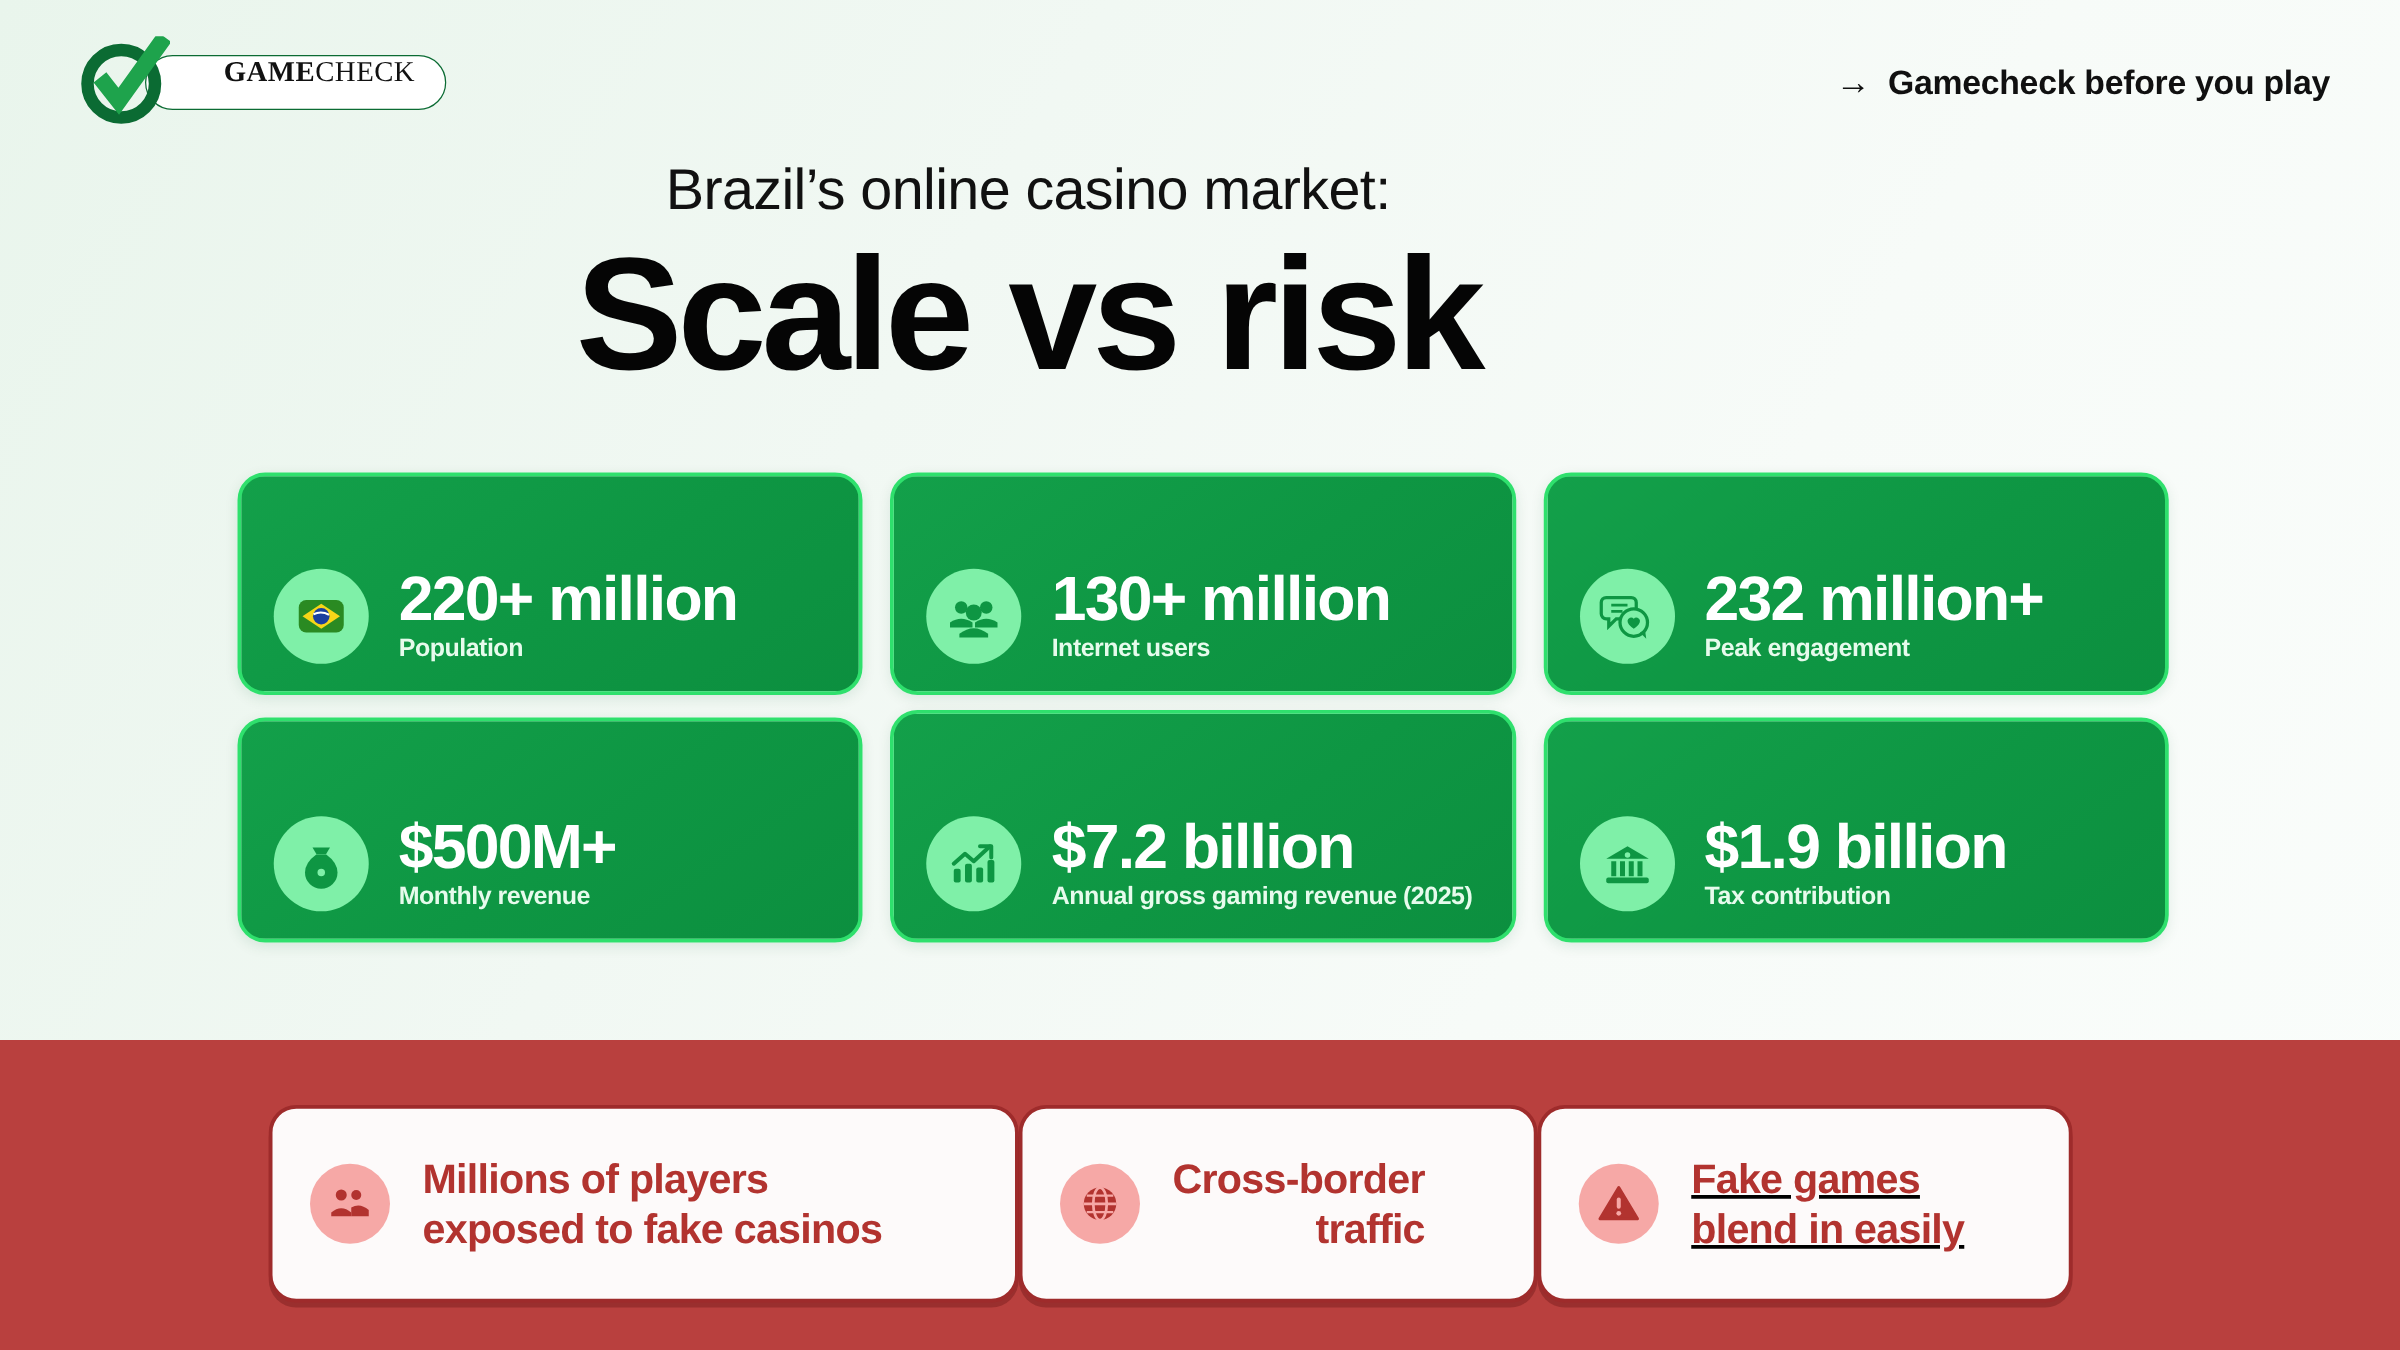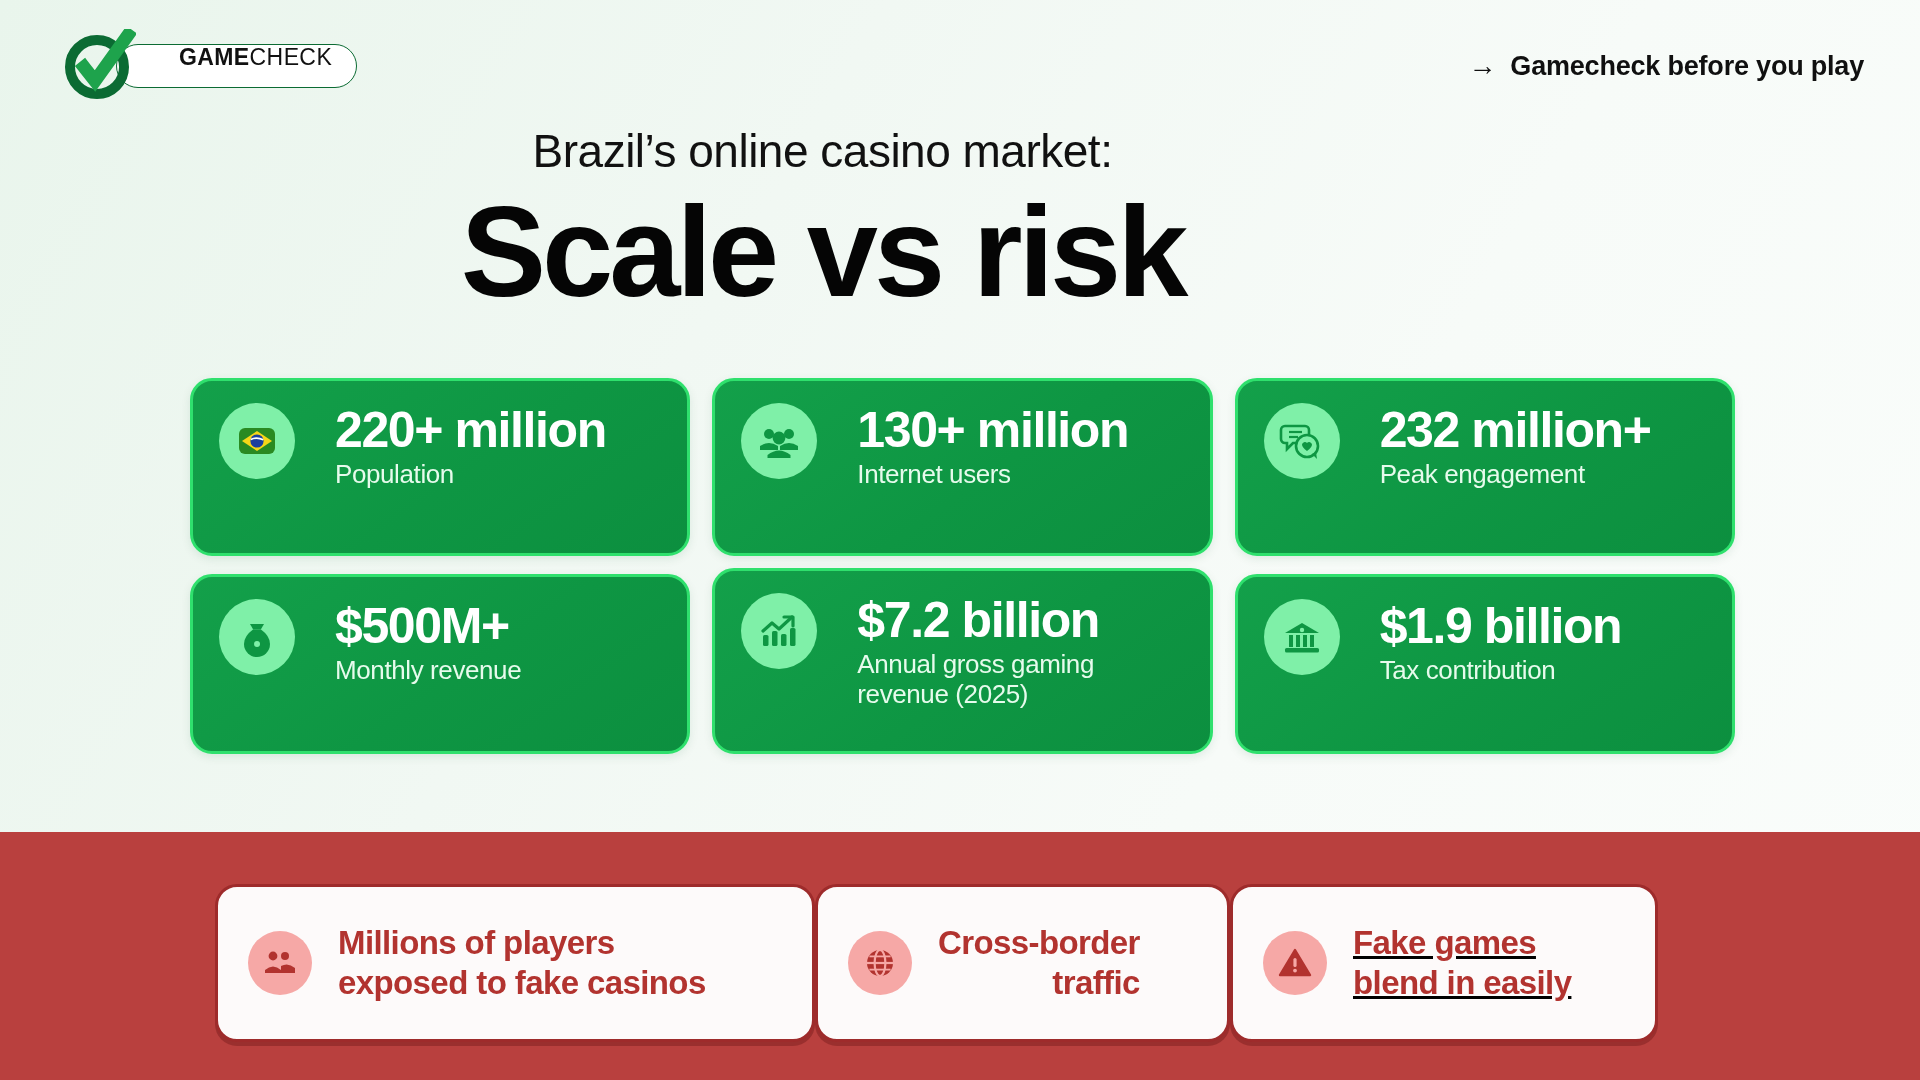--- a/index.html
+++ b/index.html
@@ -41,27 +41,28 @@
     position: relative;
     width: 74px;
     height: 74px;
     z-index: 3;
     flex: 0 0 auto;
   }
   .logo-pill {
     position: relative;
     margin-left: -20px;
     height: 44px;
-    padding: 0 24px 16px 62px;
+    padding: 0 24px 0 62px;
     border: 1.6px solid #0b6b33;
     border-radius: 24px;
     background: #ffffff;
     display: flex;
-    align-items: flex-end;
+    align-items: flex-start;
     z-index: 1;
+    font-family: Liberation Serif, serif;
   }
   .logo-text {
     font-size: 23px;
     letter-spacing: 0.4px;
     color: #111111;
     white-space: nowrap;
   }
   .logo-text b { font-weight: 700; }
   .logo-text span { font-weight: 400; }
 
@@ -105,22 +106,22 @@
     top: 378px; left: 190px;
     width: 1545px;
     display: grid;
     grid-template-columns: repeat(3, 1fr);
     column-gap: 22px;
     row-gap: 18px;
   }
   .stat-card {
     position: relative;
     display: flex;
-    align-items: flex-start;
-    gap: 40px;
+    align-items: flex-end;
+    gap: 24px;
     min-height: 178px;
     padding: 22px 26px;
     border-radius: 22px;
     background: linear-gradient(145deg, #13a04a 0%, #0e9643 55%, #0c8f3f 100%);
     border: 3px solid #2fe06d;
     box-shadow: 0 3px 10px rgba(10,90,45,0.10);
   }
   .stat-card.tall { min-height: 186px; margin-top: -6px; }
 
   .stat-icon {
@@ -137,22 +138,22 @@
   .stat-body { display: flex; flex-direction: column; gap: 2px; }
   .stat-value {
     font-size: 50px;
     font-weight: 600;
     color: #ffffff;
     letter-spacing: -1.4px;
     line-height: 1.08;
     white-space: nowrap;
   }
   .stat-label {
-    font-size: 26px;
-    font-weight: 400;
+    font-size: 20px;
+    font-weight: 700;
     color: #e6fbec;
     letter-spacing: -0.4px;
     line-height: 1.16;
   }
 
   
   .risk-band {
     position: absolute;
     left: 0; top: 832px;
     width: 1920px;

